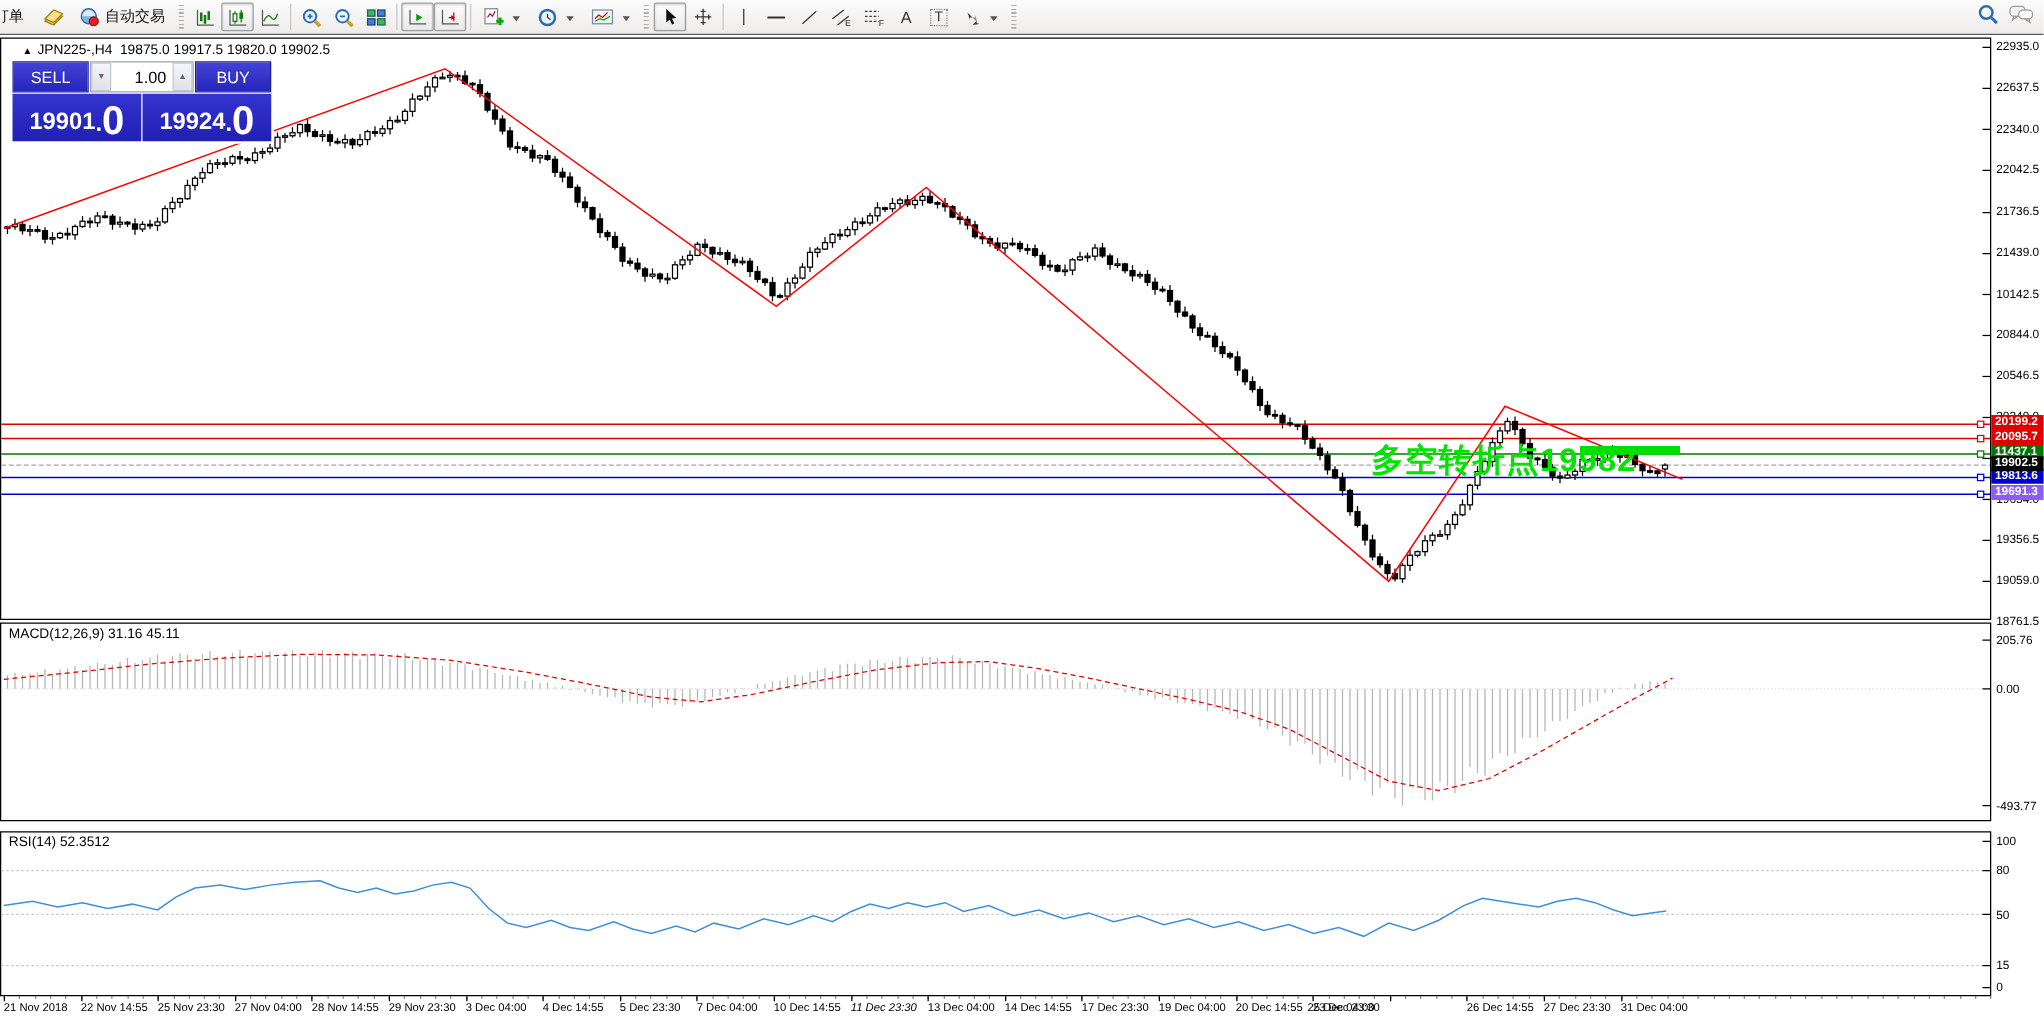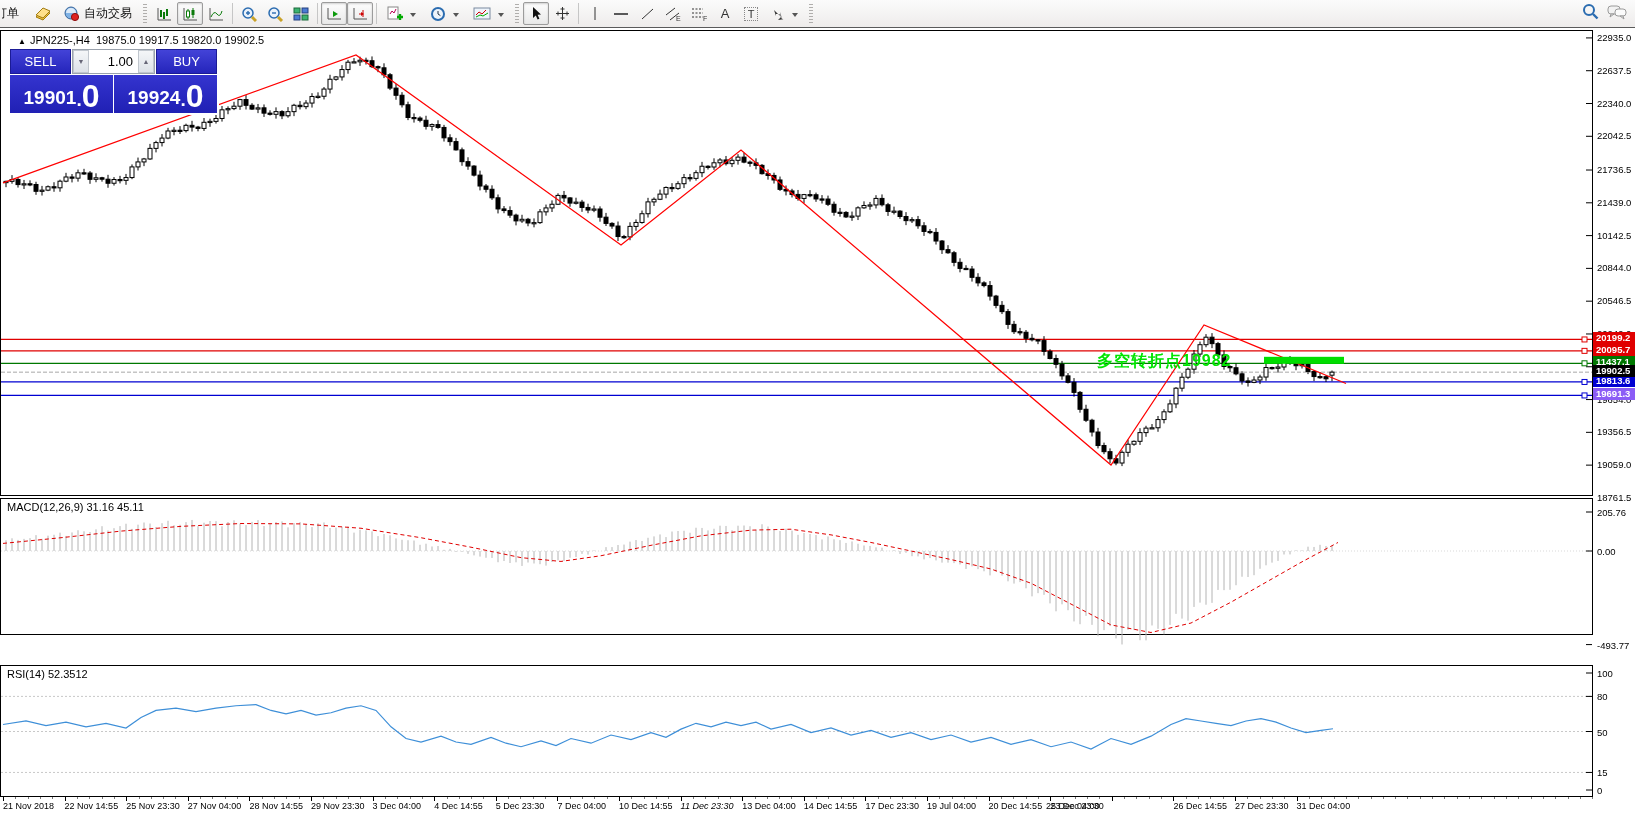--- a/index.html
+++ b/index.html
@@ -18,21 +18,21 @@
   .grip{width:4px;height:19px;margin:0 4px;background:repeating-linear-gradient(to bottom,#b0aeac 0 1px,transparent 1px 3px);}
   .caret{width:0;height:0;border:3px solid transparent;border-top:4px solid #555;margin:5px 0 0 3px;}
   .tf-btn{min-width:24px;height:21px;font-size:11px;color:#333;border:1px solid transparent;
     background:none;padding:0 4px;margin:0 1px;border-radius:2px;}
   .tf-btn.active{border-color:#9c9c9c;background:linear-gradient(#fdfdfd,#e7e7e7);box-shadow:inset 0 1px 2px rgba(0,0,0,.18);}
   .tb-right{margin-left:auto;display:flex;align-items:center;padding-right:6px;gap:8px;}
   
   .chart-wrap{position:relative;width:1635px;height:788px;background:#fff;}
   .panel{position:absolute;left:0;width:1593px;border:1px solid #000;background:#fff;box-sizing:border-box;}
   #panelMain{top:2px;height:466px;}
-  #panelMacd{top:470px;height:137px;}
+  #panelMacd{top:470px;height:159px;}
   #panelRsi{top:637px;height:132px;}
   .panel svg{position:absolute;left:0;top:0;}
   .panel-label{position:absolute;left:6px;top:2px;font-size:11px;color:#000;z-index:5;}
   .axis-col{position:absolute;left:1593px;top:0;width:42px;height:769px;}
   .axis-lab{position:absolute;left:4px;font-size:9.5px;color:#000;}
   .lvl-lab{position:absolute;left:0;width:42px;height:12px;font-size:9.5px;font-weight:bold;color:#fff;
     padding-left:3px;box-sizing:border-box;line-height:12px;}
   .time-axis{position:absolute;left:0;top:769px;width:1593px;height:19px;}
   .t-lab{position:absolute;top:4px;font-size:9px;color:#000;}
   .t-tick{position:absolute;top:0;width:1px;height:4px;background:#000;}
@@ -50,21 +50,21 @@
   .vol-spin{width:16px;background:linear-gradient(#f4f6f8,#dde2e8);border:1px solid #c0c6cd;color:#667;
     font-size:7px;display:flex;align-items:center;justify-content:center;box-sizing:border-box;}
   .vol-val{flex:1;display:flex;align-items:center;justify-content:flex-end;padding-right:5px;
     font-size:13px;color:#000;}
   .trade-row2{display:flex;height:38px;gap:1px;margin-top:1px;}
   .px-box{flex:1;background:linear-gradient(#3434cf,#2020b4);color:#fff;display:flex;align-items:flex-end;
     justify-content:center;padding-bottom:2px;}
   .px-main{font-size:19px;font-weight:bold;line-height:26px;}
   .px-dot{font-size:19px;font-weight:bold;}
   .px-big{font-size:32px;font-weight:bold;line-height:30px;}
-  .annot{position:absolute;z-index:6;font-size:16px;font-weight:bold;color:#00e400;
+  .annot{position:absolute;z-index:6;font-size:26px;font-weight:bold;color:#00e400;
     letter-spacing:1px;}
   
   .tb-btn svg{display:block;}
 </style>
 </head>
 <body>
 
 <div class="toolbar">
   <span class="tb-text clip-left"><span>订单</span></span>
   <button class="tb-btn">
@@ -1179,21 +1179,21 @@
       <div class="t-lab" style="left: 619px;">10 Dec 14:55</div>
       <div class="t-tick" style="left: 680.6px;"></div>
       <div class="t-lab" style="left: 680.6px; font-style: italic;">11 Dec 23:30</div>
       <div class="t-tick" style="left: 742.2px;"></div>
       <div class="t-lab" style="left: 742.2px;">13 Dec 04:00</div>
       <div class="t-tick" style="left: 803.8px;"></div>
       <div class="t-lab" style="left: 803.8px;">14 Dec 14:55</div>
       <div class="t-tick" style="left: 865.4px;"></div>
       <div class="t-lab" style="left: 865.4px;">17 Dec 23:30</div>
       <div class="t-tick" style="left: 927px;"></div>
-      <div class="t-lab" style="left: 927px;">19 Jul 04:00</div>
+      <div class="t-lab" style="left: 927px;">19 Dec 04:00</div>
       <div class="t-tick" style="left: 988.6px;"></div>
       <div class="t-lab" style="left: 988.6px;">20 Dec 14:55</div>
       <div class="t-tick" style="left: 1050.2px;"></div>
       <div class="t-lab" style="left: 1050.2px;">23 Dec 23:30</div>
       <div class="t-tick" style="left: 1111.8px;"></div>
       <div class="t-lab" style="left: 1046px; text-align: right;">25 Dec 04:00</div>
       <div class="t-tick" style="left: 1173.4px;"></div>
       <div class="t-lab" style="left: 1173.4px;">26 Dec 14:55</div>
       <div class="t-tick" style="left: 1235px;"></div>
       <div class="t-lab" style="left: 1235px;">27 Dec 23:30</div>

